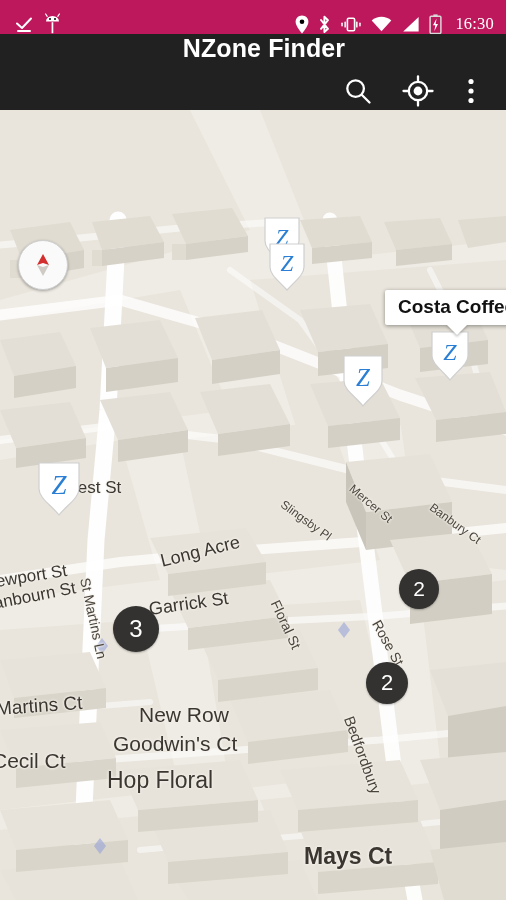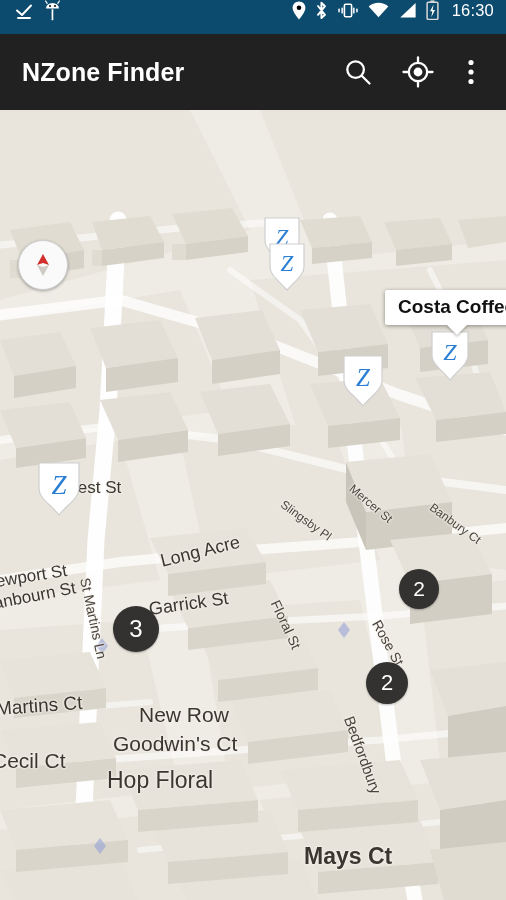--- a/index.html
+++ b/index.html
@@ -4,31 +4,31 @@
 <style>
   * { margin:0; padding:0; box-sizing:border-box; }
   html,body { width:506px; height:900px; overflow:hidden; background:#000; }
   body { font-family:"Liberation Sans", sans-serif; -webkit-font-smoothing:antialiased; }
 
   #app { position:relative; width:506px; height:900px; overflow:hidden; }
 
   
   .status-bar{
     position:absolute; top:0; left:0; width:506px; height:34px;
-    background:#0c4a6e; display:flex; align-items:flex-start; z-index:60;
+    background:#be185d; display:flex; align-items:flex-end; z-index:60;font-family:Liberation Serif, serif;
   }
   .sb-left{ display:flex; align-items:center; gap:10px; padding-left:14px; }
   .sb-right{ margin-left:auto; display:flex; align-items:center; gap:9px; padding-right:12px; }
   .sb-icon{ display:block; }
   .sb-clock{ color:#fff; font-size:16.5px; font-weight:400; letter-spacing:.2px; margin-left:4px; }
 
   
   .app-bar{
     position:absolute; top:34px; left:0; width:506px; height:76px;
-    background:#212121; display:flex; align-items:center; z-index:55;
+    background:#212121; display:flex; align-items:center; z-index:55;flex-direction:column;
   }
   .app-title{
     color:#fff; font-size:25px; font-weight:700; letter-spacing:.1px; padding-left:22px;
     white-space:nowrap;
   }
   .ab-actions{ margin-left:auto; display:flex; align-items:center; padding-right:14px; gap:4px; }
   .ab-btn{
     width:56px; height:56px; display:flex; align-items:center; justify-content:center;
     border:none; background:transparent; cursor:pointer;
   }

